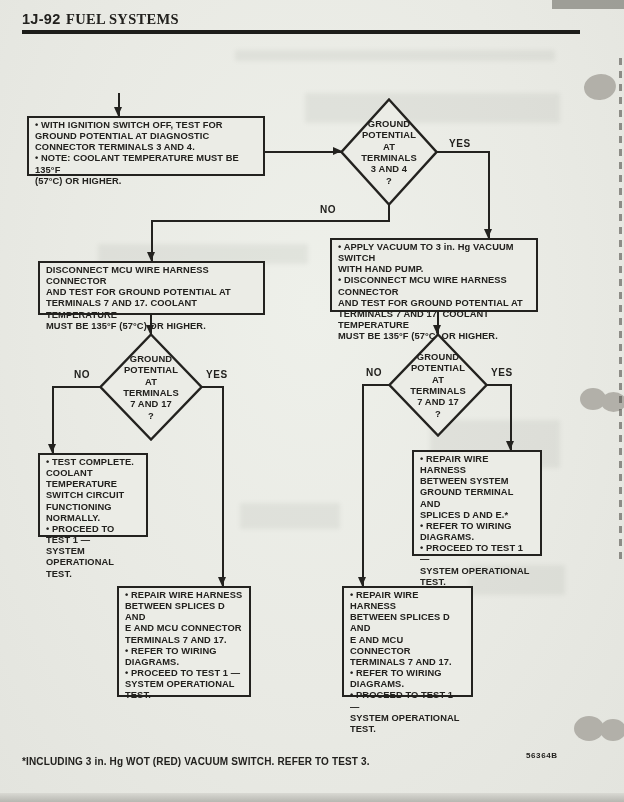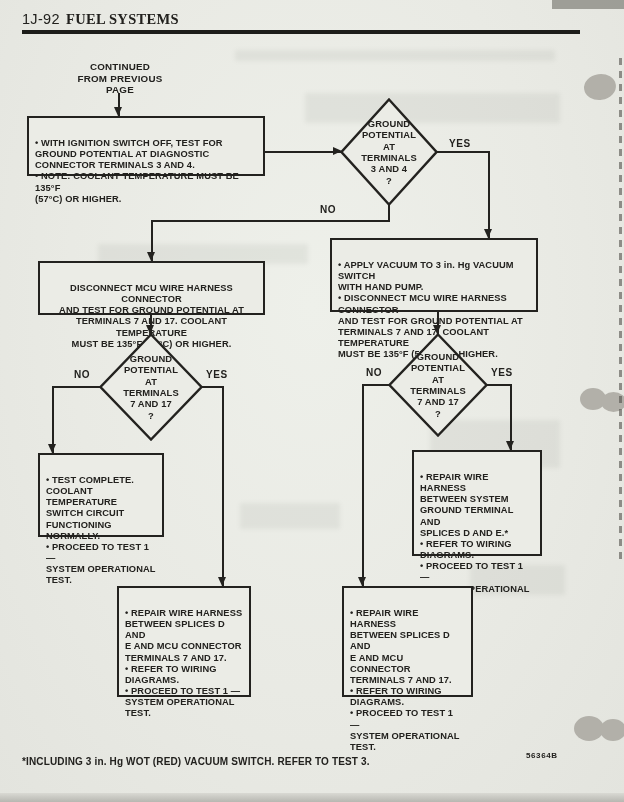--- a/index.html
+++ b/index.html
@@ -8,33 +8,33 @@
     font-family:"Liberation Sans", sans-serif;
     background:#dcdcd6;
     overflow:hidden;
   }
   .page{
     position:relative;width:624px;height:802px;
     background:radial-gradient(ellipse at 50% 38%, #eef0ea 0%, #e9eae4 55%, #e3e4de 100%);
     color:#22211e;overflow:hidden;
   }
   
-  .hdr-code{position:absolute;left:22px;top:11px;font-size:14.5px;font-weight:400;letter-spacing:.3px;}
+  .hdr-code{position:absolute;left:22px;top:11px;font-size:14.5px;font-weight:700;letter-spacing:.3px;}
   .hdr-title{position:absolute;left:66px;top:11px;font-size:14.5px;font-weight:800;letter-spacing:.3px;font-family:Liberation Serif, serif;}
   .hdr-rule{position:absolute;left:22px;top:30px;width:558px;height:4px;background:#1d1d1a;}
   
   .continued{
     position:absolute;left:68px;top:61px;width:104px;
     text-align:center;font-size:9.8px;font-weight:700;line-height:1.18;
     white-space:pre-line;letter-spacing:.2px;z-index:4;
   }
   .fbox{
     position:absolute;border:2px solid #23221f;background:#ebece6;
     font-size:9.3px;font-weight:700;line-height:1.2;letter-spacing:.1px;
-    padding:20px 6px;white-space:pre-line;z-index:3;box-sizing:border-box;
+    padding:2px 6px;white-space:pre-line;z-index:3;box-sizing:border-box;
   }
   .diamond{position:absolute;z-index:3;}
   .diamond svg{position:absolute;left:0;top:0;}
   .dlabel{
     position:absolute;inset:0;display:flex;align-items:center;justify-content:center;
     text-align:center;font-size:9.4px;font-weight:700;line-height:1.2;
     white-space:pre-line;letter-spacing:.1px;
   }
   .branch{
     position:absolute;font-size:10px;font-weight:800;letter-spacing:.6px;z-index:4;
@@ -68,23 +68,20 @@
   <div class="hdr-title">FUEL SYSTEMS</div>
   <div class="hdr-rule"></div>
 
   <div class="ghost" style="left:235px;top:50px;width:320px;height:11px;"></div>
   <div class="ghost" style="left:305px;top:93px;width:255px;height:30px;"></div>
   <div class="ghost" style="left:98px;top:244px;width:210px;height:20px;"></div>
   <div class="ghost" style="left:430px;top:420px;width:130px;height:48px;"></div>
   <div class="ghost" style="left:240px;top:503px;width:100px;height:26px;"></div>
   <div class="ghost" style="left:470px;top:565px;width:95px;height:30px;"></div>
 
-  <div class="continued">CONTINUED
-FROM PREVIOUS
-PAGE</div>
 
   <div class="line" style="left:118px;top:93px;width:2px;height:23px;"></div>
   <div class="arr-d" style="left:114px;top:107px;"></div>
 
   <div class="fbox" style="left:27px;top:116px;width:238px;height:60px;">• WITH IGNITION SWITCH OFF, TEST FOR
 GROUND POTENTIAL AT DIAGNOSTIC
 CONNECTOR TERMINALS 3 AND 4.
 • NOTE: COOLANT TEMPERATURE MUST BE 135°F
 (57°C) OR HIGHER.</div>
 
@@ -107,21 +104,21 @@
   <div class="line" style="left:437px;top:151px;width:53px;height:2px;"></div>
   <div class="line" style="left:488px;top:151px;width:2px;height:87px;"></div>
   <div class="arr-d" style="left:484px;top:229px;"></div>
 
   <div class="branch" style="left:320px;top:204px;">NO</div>
   <div class="line" style="left:388px;top:205px;width:2px;height:17px;"></div>
   <div class="line" style="left:151px;top:220px;width:239px;height:2px;"></div>
   <div class="line" style="left:151px;top:220px;width:2px;height:41px;"></div>
   <div class="arr-d" style="left:147px;top:252px;"></div>
 
-  <div class="fbox" style="left:38px;top:261px;width:227px;height:54px;text-align:center;">DISCONNECT MCU WIRE HARNESS CONNECTOR
+  <div class="fbox" style="left:38px;top:261px;width:227px;height:54px;">DISCONNECT MCU WIRE HARNESS CONNECTOR
 AND TEST FOR GROUND POTENTIAL AT
 TERMINALS 7 AND 17. COOLANT TEMPERATURE
 MUST BE 135°F (57°C) OR HIGHER.</div>
 
   <div class="fbox" style="left:330px;top:238px;width:208px;height:74px;">• APPLY VACUUM TO 3 in. Hg VACUUM SWITCH
 WITH HAND PUMP.
 • DISCONNECT MCU WIRE HARNESS CONNECTOR
 AND TEST FOR GROUND POTENTIAL AT
 TERMINALS 7 AND 17. COOLANT TEMPERATURE
 MUST BE 135°F (57°C) OR HIGHER.</div>
@@ -169,21 +166,21 @@
   <div class="branch" style="left:366px;top:367px;">NO</div>
   <div class="line" style="left:362px;top:384px;width:27px;height:2px;"></div>
   <div class="line" style="left:362px;top:384px;width:2px;height:202px;"></div>
   <div class="arr-d" style="left:358px;top:577px;"></div>
 
   <div class="branch" style="left:491px;top:367px;">YES</div>
   <div class="line" style="left:487px;top:384px;width:25px;height:2px;"></div>
   <div class="line" style="left:510px;top:384px;width:2px;height:66px;"></div>
   <div class="arr-d" style="left:506px;top:441px;"></div>
 
-  <div class="fbox" style="left:38px;top:453px;width:126px;height:84px;">• TEST COMPLETE.
+  <div class="fbox" style="left:38px;top:453px;width:110px;height:84px;">• TEST COMPLETE.
 COOLANT TEMPERATURE
 SWITCH CIRCUIT
 FUNCTIONING NORMALLY.
 • PROCEED TO TEST 1 —
 SYSTEM OPERATIONAL
 TEST.</div>
 
   <div class="fbox" style="left:412px;top:450px;width:130px;height:106px;">• REPAIR WIRE HARNESS
 BETWEEN SYSTEM
 GROUND TERMINAL AND

